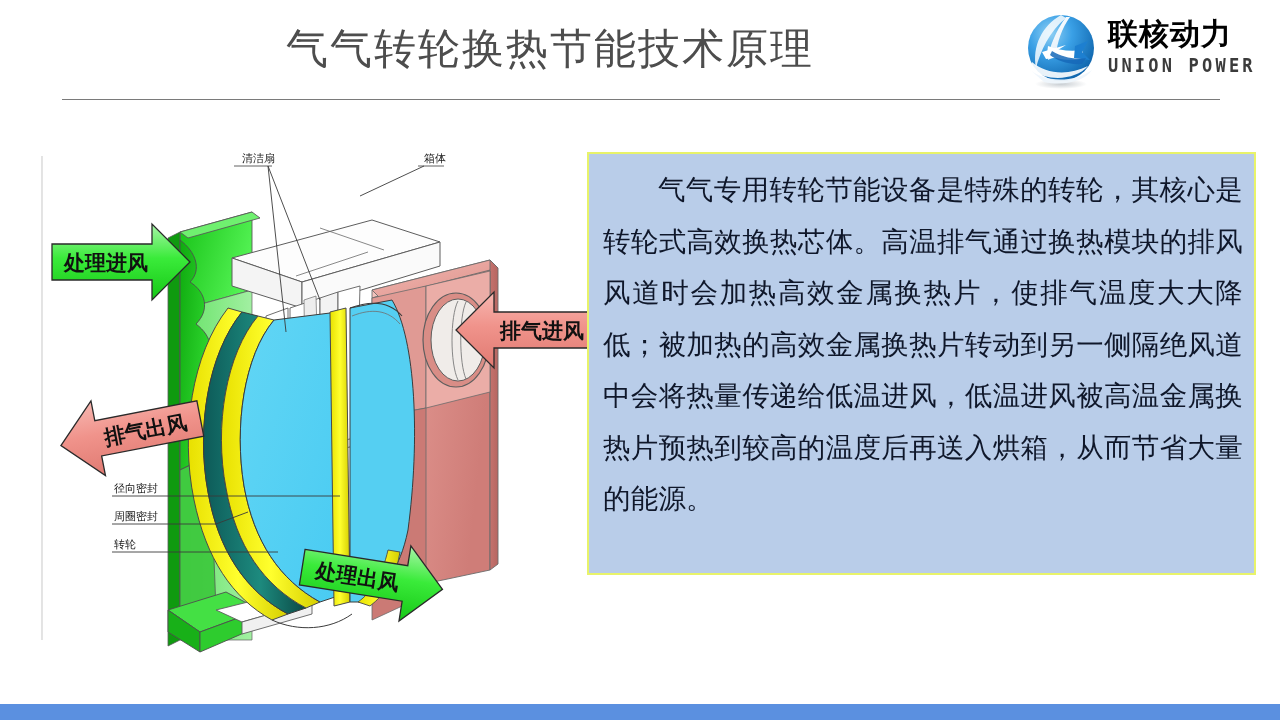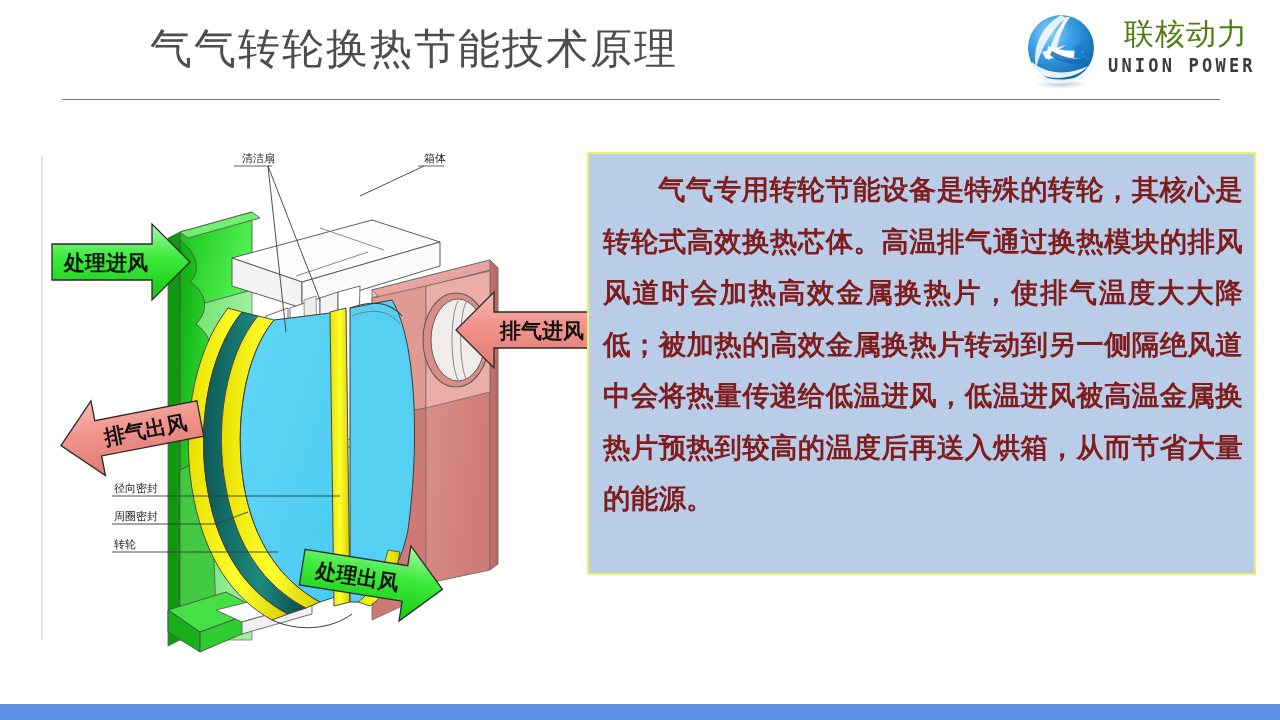--- a/index.html
+++ b/index.html
@@ -30,20 +30,21 @@
     position: absolute;
     left: 0; top: 0;
     width: 1280px;
     height: 104px;
   }
   .slide-title {
     position: absolute;
     left: 150px;
     top: 18px;
     width: 800px;
+    text-align: center;
     font-size: 42px;
     line-height: 62px;
     letter-spacing: 2px;
     color: #4d4d4d;
     font-family: "DejaVu Sans", "Liberation Sans", sans-serif;
     font-weight: normal;
     white-space: nowrap;
   }
   .header-rule {
     position: absolute;
@@ -69,26 +70,25 @@
   }
   .logo-text {
     position: absolute;
     left: 86px;
     top: 6px;
     width: 162px;
   }
   .logo-cn {
     font-size: 30px;
     line-height: 36px;
-    font-weight: normal;
-    color: #4d7c0f;
+    font-weight: bold;
+    color: #000000;
     letter-spacing: 1px;
     white-space: nowrap;
     font-family: "DejaVu Sans", "Liberation Sans", sans-serif;
-    margin-left: 16px;
   }
   .logo-en {
     font-size: 17px;
     line-height: 22px;
     font-weight: bold;
     color: #3b3b3b;
     letter-spacing: 3.2px;
     white-space: nowrap;
     font-family: "DejaVu Sans Mono", "Liberation Mono", monospace;
     transform: scaleY(1.15);
@@ -128,27 +128,26 @@
     border: 2.5px solid #e8f36a;
     box-sizing: border-box;
   }
   .text-card-inner {
     position: absolute;
     left: 14px;
     top: 10px;
     width: 640px;
     font-size: 27.5px;
     line-height: 51.5px;
-    color: #7f1d1d;
+    color: #0f172a;
     text-align: justify;
     text-justify: inter-ideograph;
     text-indent: 55px;
     font-family: "DejaVu Sans", "Liberation Sans", sans-serif;
     letter-spacing: 0.2px;
-    font-weight: bold;
   }
 
   
   .footer-bar {
     position: absolute;
     left: 0;
     top: 704px;
     width: 1280px;
     height: 16px;
     background: #5b90e0;

